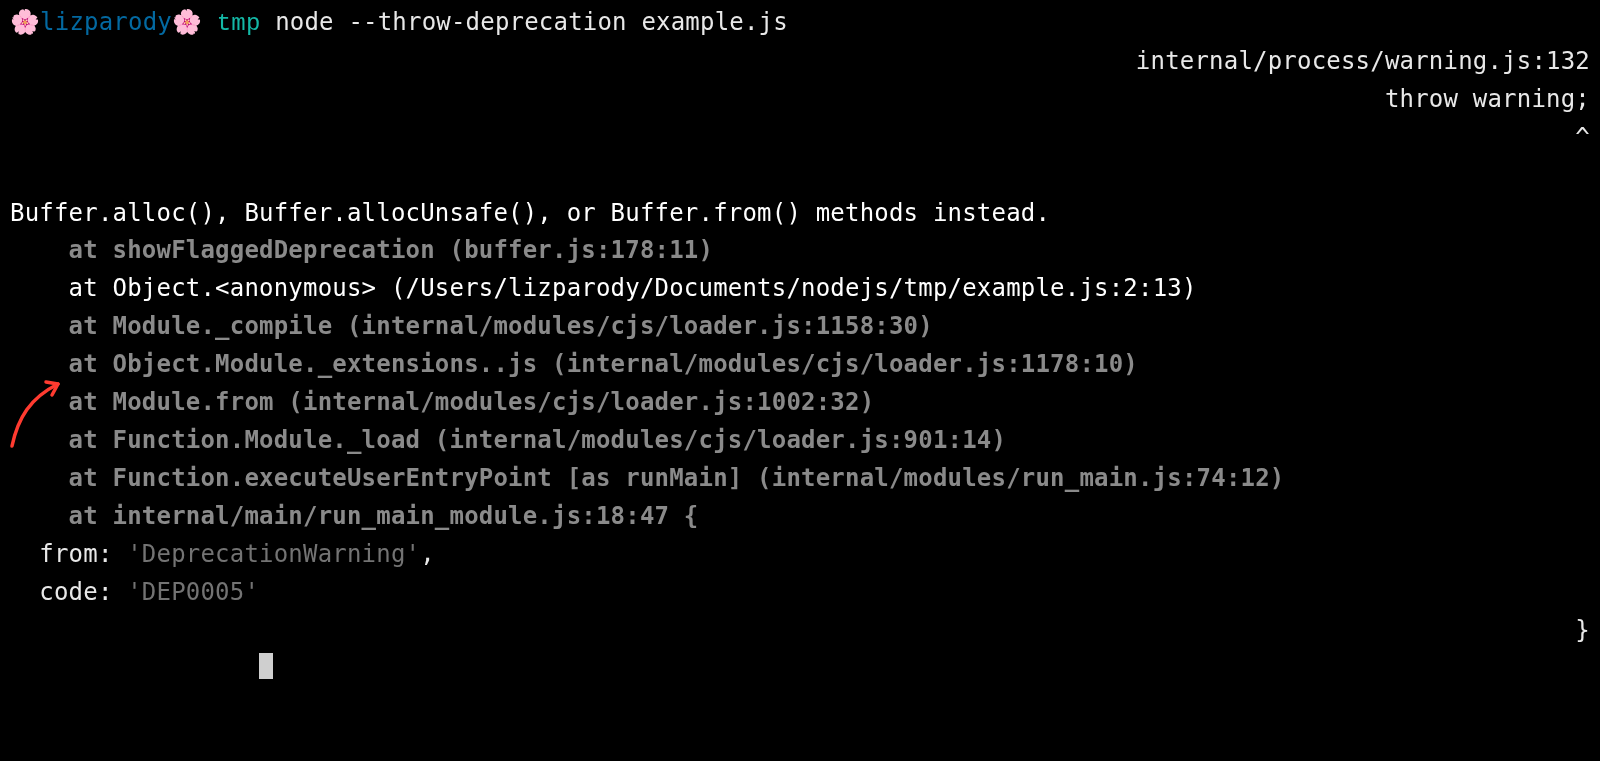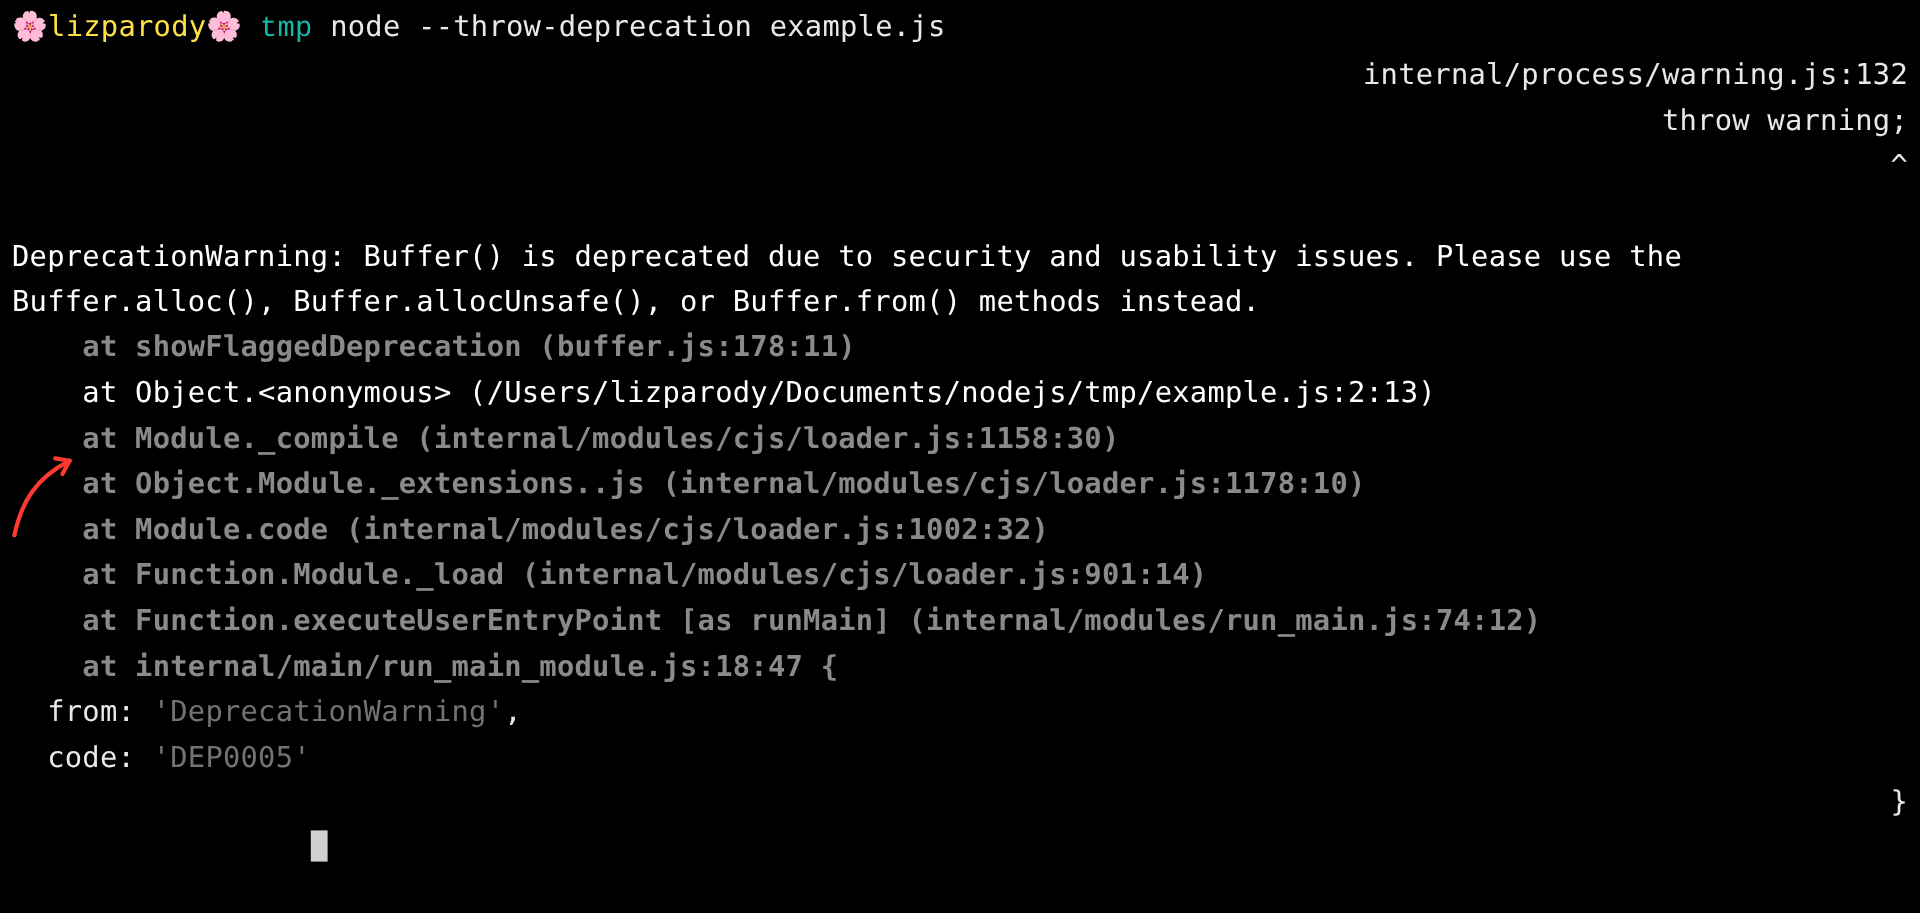--- a/index.html
+++ b/index.html
@@ -16,21 +16,21 @@
     font-size: 24px;
     line-height: 1.58;
     padding: 4px 10px;
     position: relative;
     letter-spacing: 0.2px;
   }
   .line {
     white-space: pre;
     display: block;
   }
-  .cyan   { color: #fde047; }
+  .cyan   { color: #0369a1; }
   .blue   { color: #14b8a6; font-family: Liberation Mono, monospace; }
   .white  { color: #e8e8e8; text-align: right; }
   .bright { color: #ffffff; }
   .dim    { color: #8a8a8a; font-weight: bold; }
   .green  { color: #737373; }
   .emoji  { display:inline-block; }
   .caretcell {
     display: inline-block;
     width: 14px;
     height: 26px;
@@ -52,29 +52,28 @@
     <path d="M 54 22 L 42 20 M 54 22 L 48 33" stroke="#ff3b30" stroke-width="3.5" fill="none" stroke-linecap="round"></path>
   </svg>
 
   <span class="line"><span class="emoji">🌸</span><span class="cyan">lizparody</span><span class="emoji">🌸</span> <span class="blue">tmp</span> <span class="white">node --throw-deprecation example.js</span></span>
 
   <span class="line white">internal/process/warning.js:132</span>
   <span class="line white">      throw warning;</span>
   <span class="line white">      ^</span>
   <span class="line"> </span>
 
-  <span class="line bright">DeprecationWarning: Buffer() is deprecated due to security and usability issues. Please use the</span>
   <span class="line bright">Buffer.alloc(), Buffer.allocUnsafe(), or Buffer.from() methods instead.</span>
 
   <div id="stack-container">
       <span class="line dim">    at showFlaggedDeprecation (buffer.js:178:11)</span>
       <span class="line bright">    at Object.&lt;anonymous&gt; (/Users/lizparody/Documents/nodejs/tmp/example.js:2:13)</span>
       <span class="line dim">    at Module._compile (internal/modules/cjs/loader.js:1158:30)</span>
       <span class="line dim">    at Object.Module._extensions..js (internal/modules/cjs/loader.js:1178:10)</span>
-      <span class="line dim">    at Module.code (internal/modules/cjs/loader.js:1002:32)</span>
+      <span class="line dim">    at Module.from (internal/modules/cjs/loader.js:1002:32)</span>
       <span class="line dim">    at Function.Module._load (internal/modules/cjs/loader.js:901:14)</span>
       <span class="line dim">    at Function.executeUserEntryPoint [as runMain] (internal/modules/run_main.js:74:12)</span>
     </div>
 
   <span class="line dim">    at internal/main/run_main_module.js:18:47 {</span>
 
   <span class="line"><span class="white">  from: </span><span class="green">'DeprecationWarning'</span><span class="white">,</span></span>
   <span class="line"><span class="white">  code: </span><span class="green">'DEP0005'</span></span>
   <span class="line white">}</span>
 

